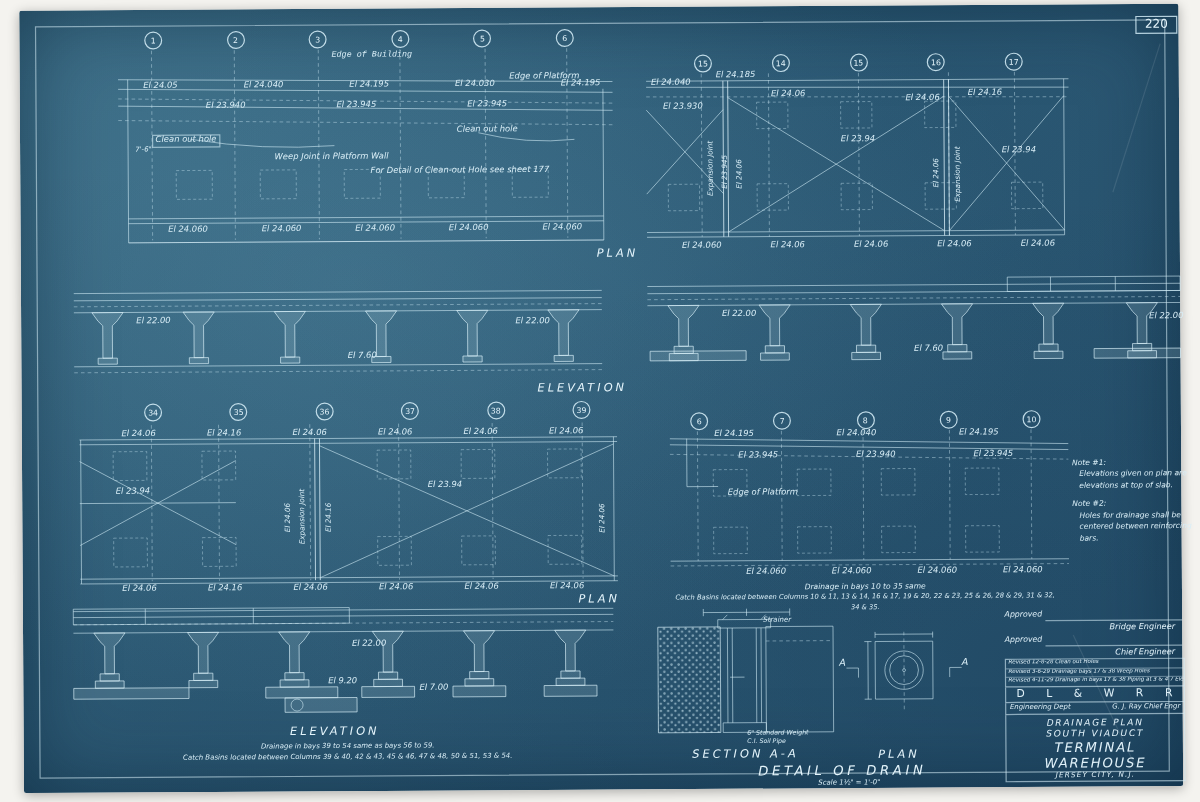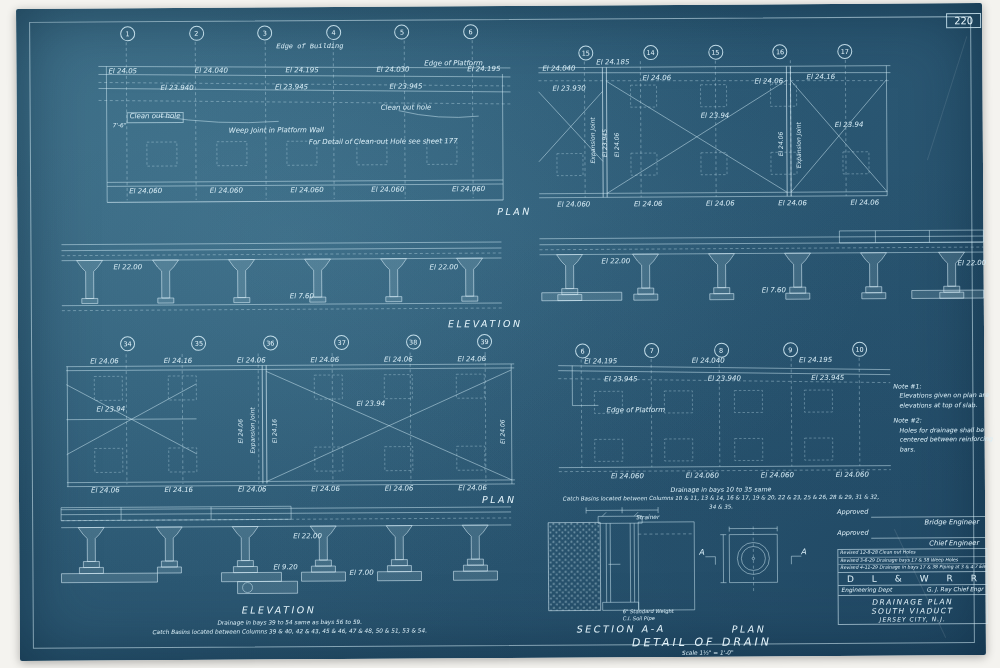--- a/index.html
+++ b/index.html
@@ -22,21 +22,21 @@
   svg .sq{stroke-dasharray:2.5 2;stroke:rgba(200,230,242,.42);}
   svg .strong{stroke:rgba(222,243,252,.8);}
   svg .fillcol{fill:rgba(215,238,248,.14);stroke:rgba(215,238,248,.7);}
   svg .speck{fill:url(#speckpat);stroke:rgba(215,238,248,.7);}
   .lbl{position:absolute;font:italic 7px/1.1 "DejaVu Sans",sans-serif;color:#d9eef7;white-space:nowrap;}
   .lbl.sm{font-size:5.8px;}
   .lbl.box{border:1px solid rgba(210,236,246,.6);padding:0 2px 1px 2px;}
   .hdr{position:absolute;font:italic 9.5px "DejaVu Sans",sans-serif;letter-spacing:2.5px;color:#e4f4fb;white-space:nowrap;}
   .hdr.big{font-size:11px;letter-spacing:3px;}
   .row{position:absolute;display:flex;justify-content:space-between;}
-  .row .lbl{position:static;}
+  .row .lbl{position:static;margin-left:11px;}
   .circles{position:absolute;display:flex;justify-content:space-between;}
   .circ{width:13px;height:13px;border:1px solid rgba(218,242,252,.85);border-radius:50%;color:#e4f4fb;
     font:6.5px "DejaVu Sans",sans-serif;display:flex;align-items:center;justify-content:center;flex:none;}
   .vlbl{position:absolute;font:italic 6px "DejaVu Sans",sans-serif;color:#d9eef7;
     writing-mode:vertical-rl;transform:rotate(180deg);white-space:nowrap;}
   .note{position:absolute;font:italic 6.3px/1.5 "DejaVu Sans",sans-serif;color:#d9eef7;}
   
   #titleblock{position:absolute;color:#e0f1f9;}
   .sign{position:relative;height:21px;}
   .sign .who{position:absolute;left:0;top:1px;font:italic 6.5px "DejaVu Sans",sans-serif;}
@@ -495,17 +495,18 @@
         <span>R</span>
         <span>R</span>
       </div>
     <div class="tbrow" id="engrow">
       <span>Engineering Dept</span>
       <span>G. J. Ray  Chief Engr</span>
     </div>
     <div class="tbrow" id="titlearea">
       <div class="t1">DRAINAGE PLAN</div>
       <div class="t1">SOUTH VIADUCT</div>
+      <div class="t3">TERMINAL WAREHOUSE</div>
       <div class="t4">JERSEY CITY, N.J.</div>
     </div>
 
   </div>
 </div>
 
 </body></html>

